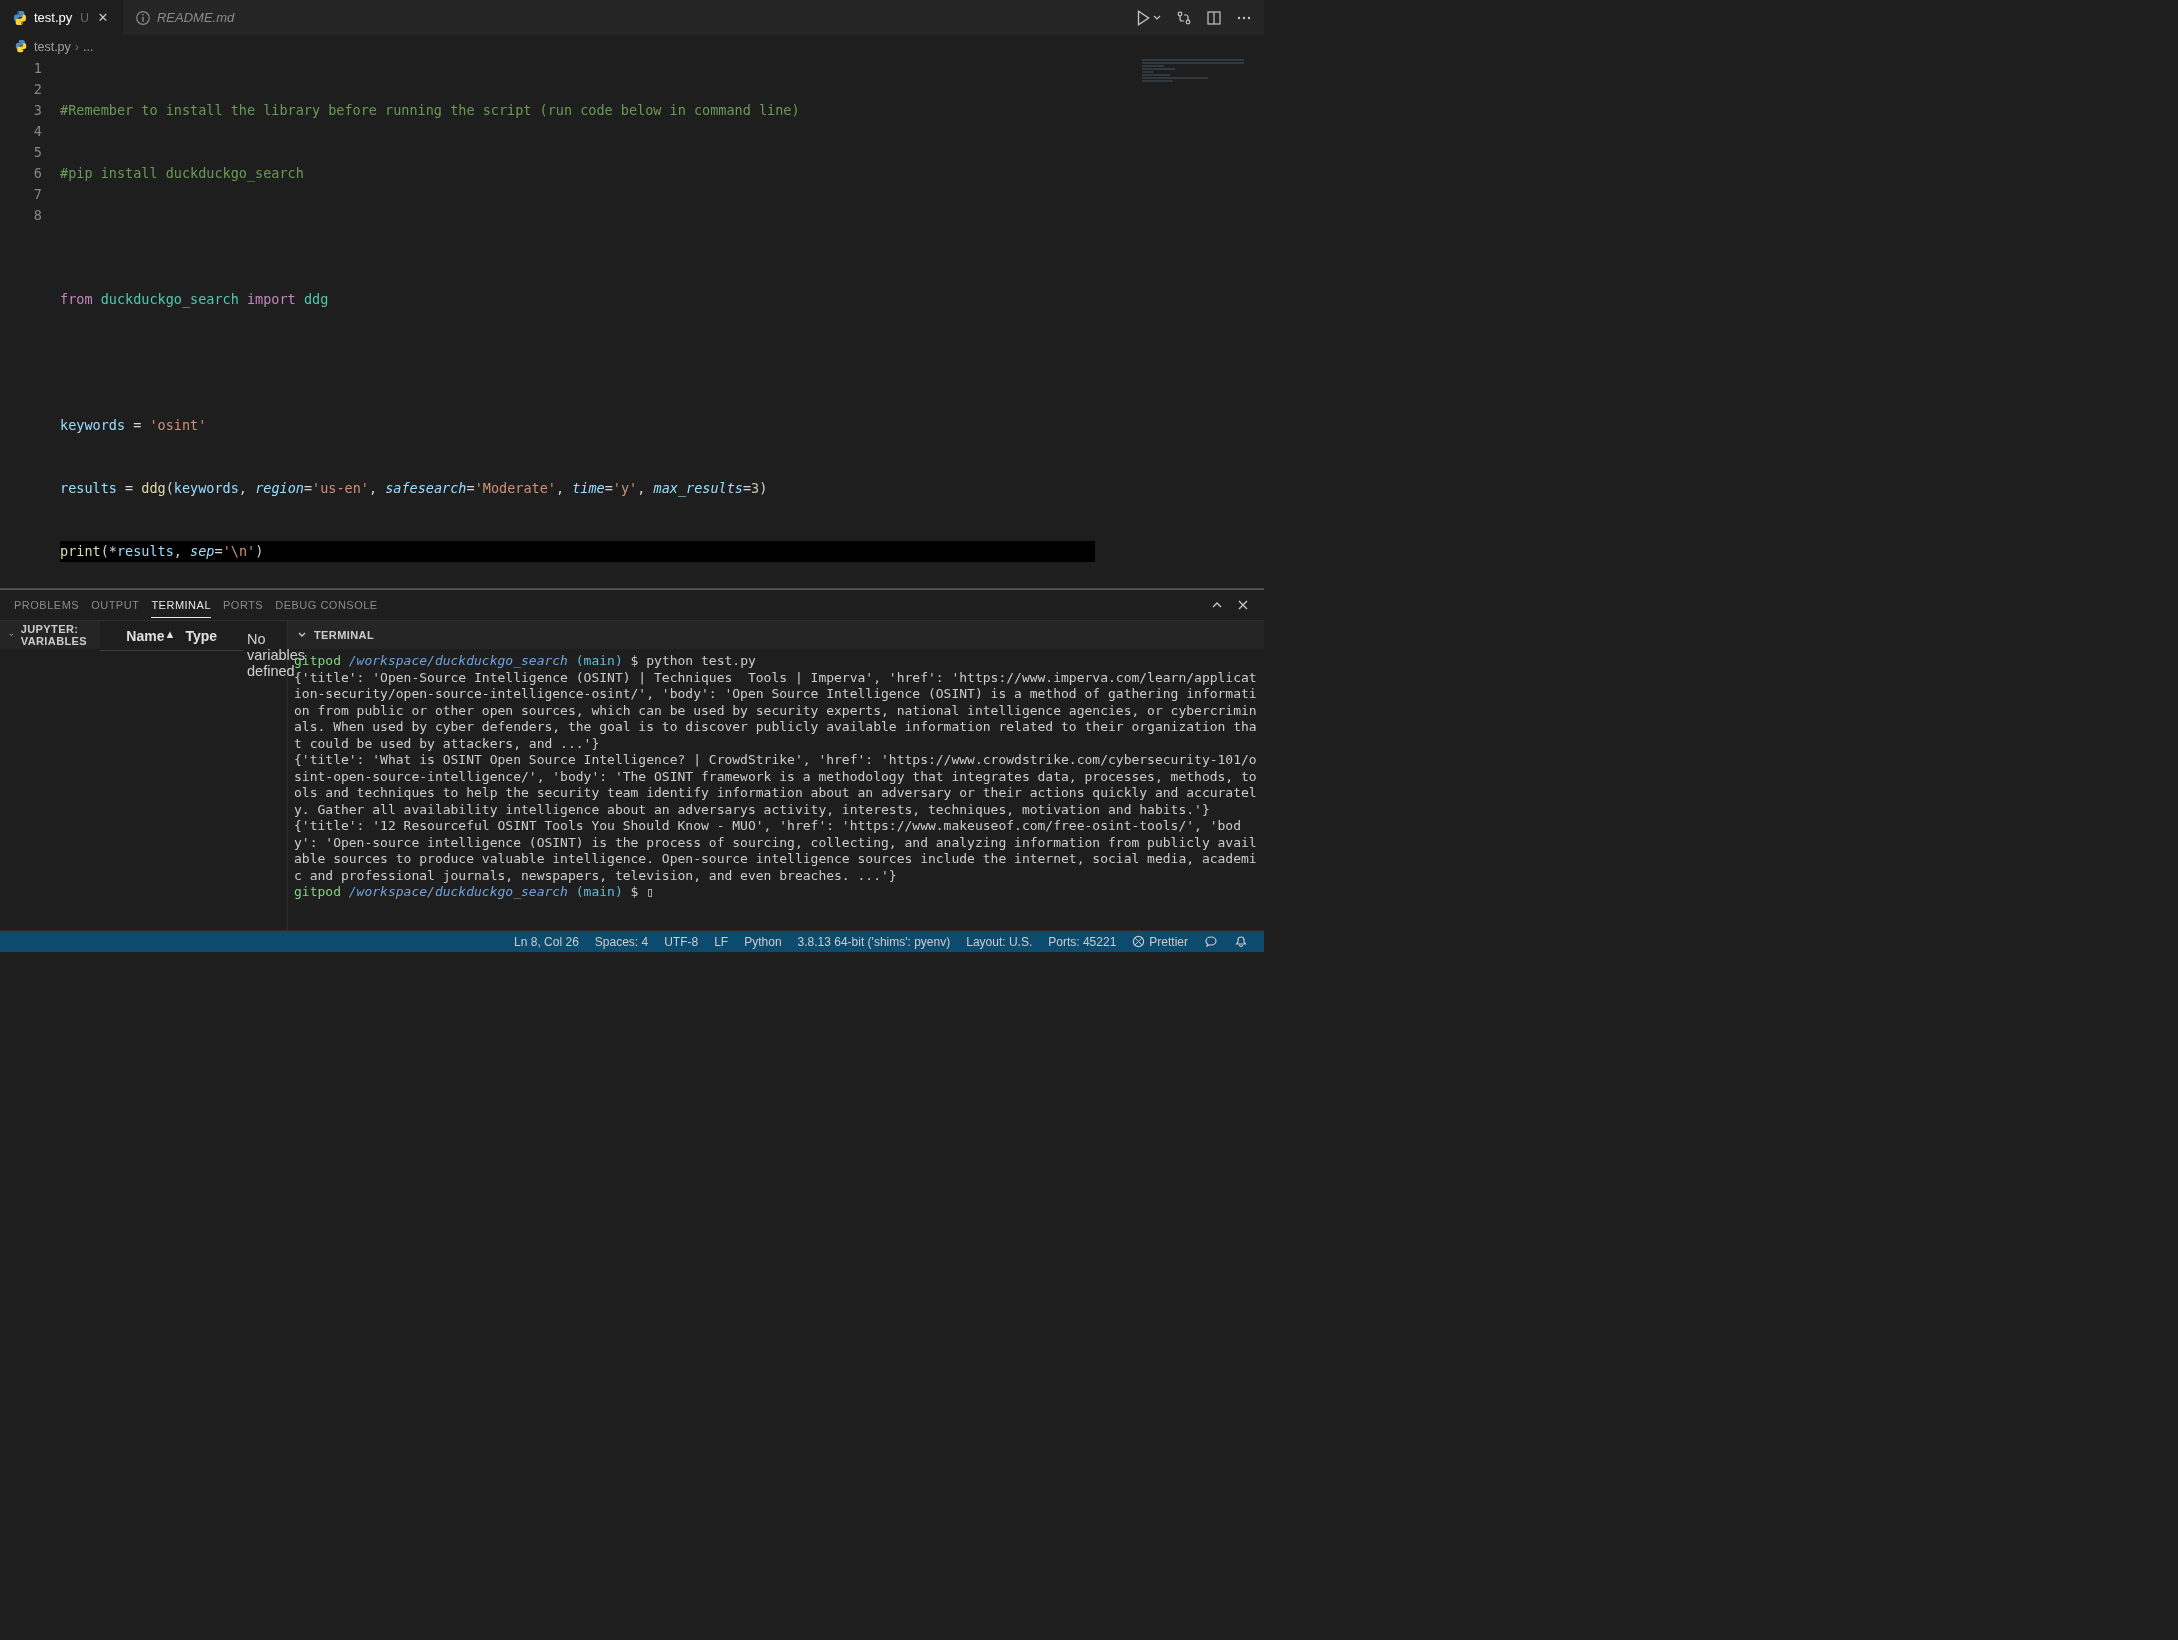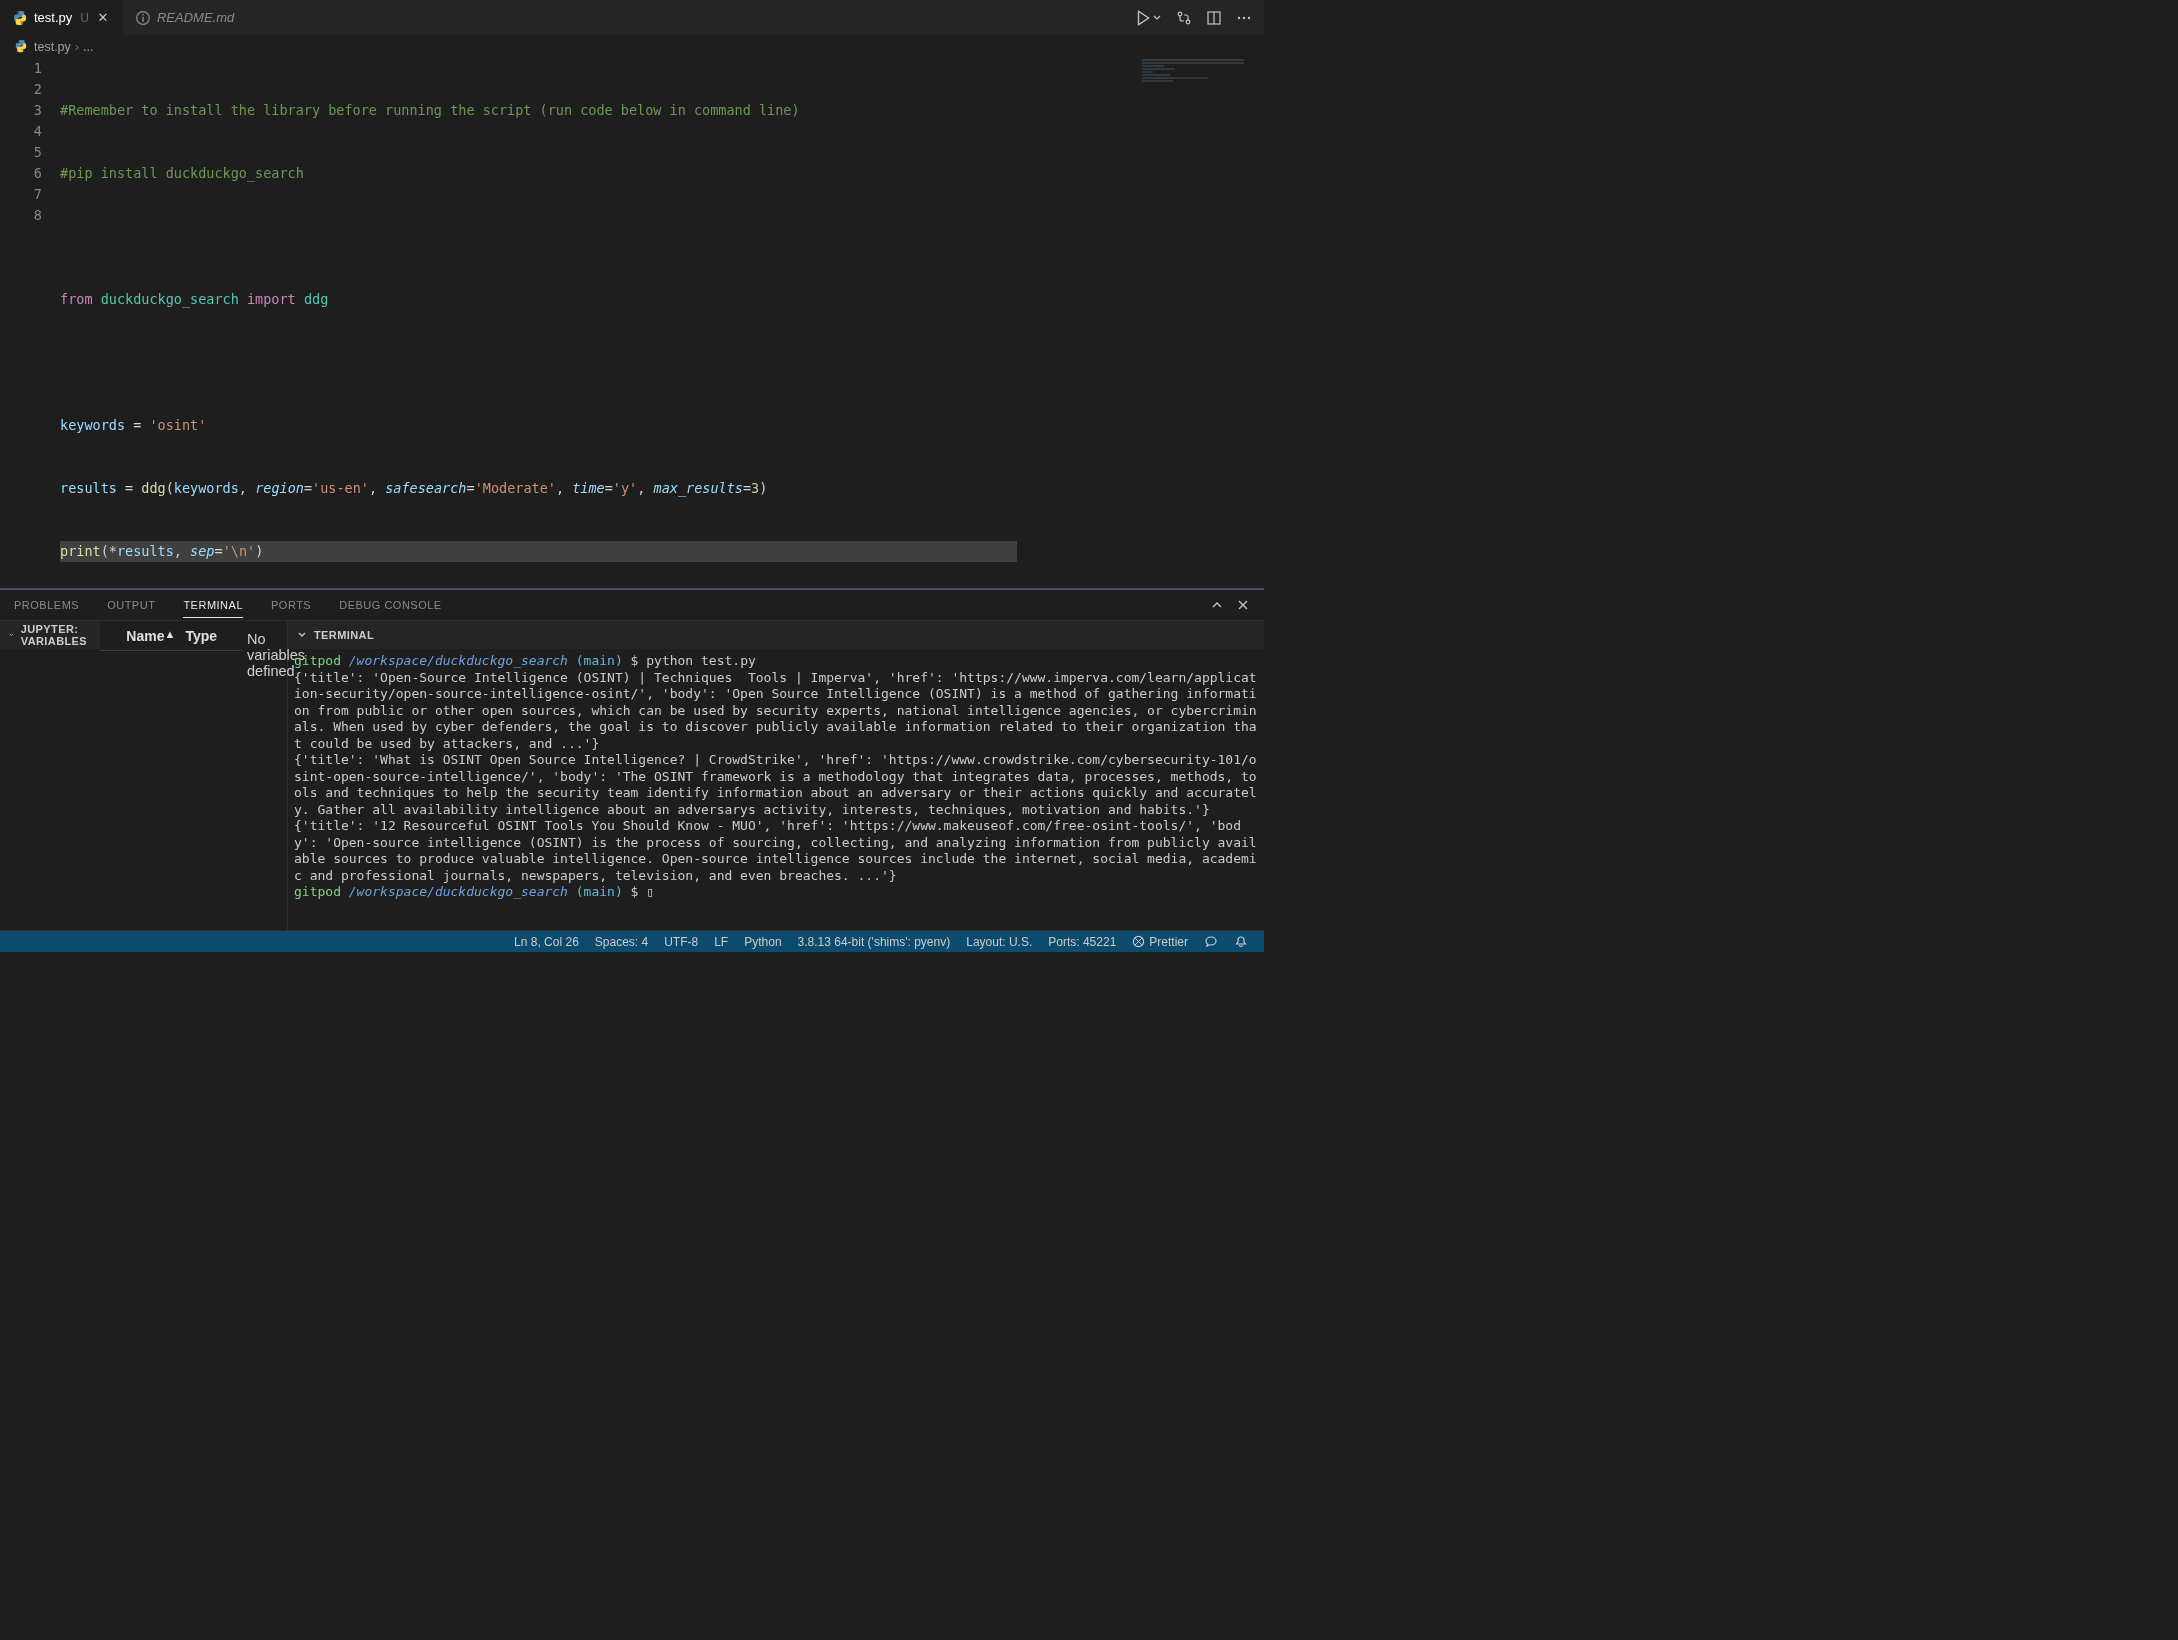--- a/index.html
+++ b/index.html
@@ -23,25 +23,25 @@
 .code-line{ height:21px; }
 .code .k{ color:#c586c0;}
 .code .f{ color:#4ec9b0;}
 .code .fn{ color:#dcdcaa;}
 .code .s{ color:#ce9178;}
 .code .n{ color:#b5cea8;}
 .code .c{ color:#6a9955;}
 .code .p{ color:#d4d4d4;}
 .code .v{ color:#9cdcfe;}
 .code .kw{ color:#9cdcfe; font-style:italic;}
-.hl{ background:#404040; display:block; width:957px;}
+.hl{ background:#000000; display:block; width:1035px;}
 .minimap{ position:absolute; right:16px; top:0; width:110px; height:100%; background:#1e1e1e; opacity:0.6;}
 .minimap .mm-line{ height:2px; margin:1px 4px; background:#3c4a57;}
 .panel{ flex:1; border-top:1px solid #454545; display:flex; flex-direction:column; min-height:0;}
-.panel-tabs{ height:32px; display:flex; align-items:center; padding:0 14px; gap:28px; border-bottom:1px solid #2d2d2d; position:relative; border-top:1px solid #5a4a87;}
+.panel-tabs{ height:32px; display:flex; align-items:center; padding:0 14px; gap:12px; border-bottom:1px solid #2d2d2d; position:relative; border-top:1px solid #5a4a87;}
 .panel-tab{ font-size:11px; letter-spacing:0.5px; color:#8a8a8a; cursor:pointer; padding:6px 0;}
 .panel-tab.active{ color:#e7e7e7; border-bottom:1px solid #e7e7e7;}
 .panel-right{ margin-left:auto; display:flex; gap:12px; color:#c5c5c5;}
 .panel-body{ flex:1; display:flex; min-height:0;}
 .jupyter{ width:288px; border-right:1px solid #2d2d2d; display:flex; flex-direction:row;}
 .jupyter-header{ height:28px; display:flex; align-items:center; gap:6px; padding:0 8px; font-size:11px; font-weight:600; letter-spacing:0.4px; color:#cccccc; background:#252526;}
 .jupyter-table{ display:flex; border-bottom:1px solid #3c3c3c; height:30px; align-items:center; padding:0 26px; font-size:14px; font-weight:600; color:#e0e0e0;}
 .jupyter-table .col1{ flex:1; display:flex; justify-content:space-between; padding-right:10px;}
 .jupyter-empty{ padding:10px 4px; font-size:14.5px; color:#d0d0d0;}
 .terminal{ flex:1; display:flex; flex-direction:column; min-width:0;}

